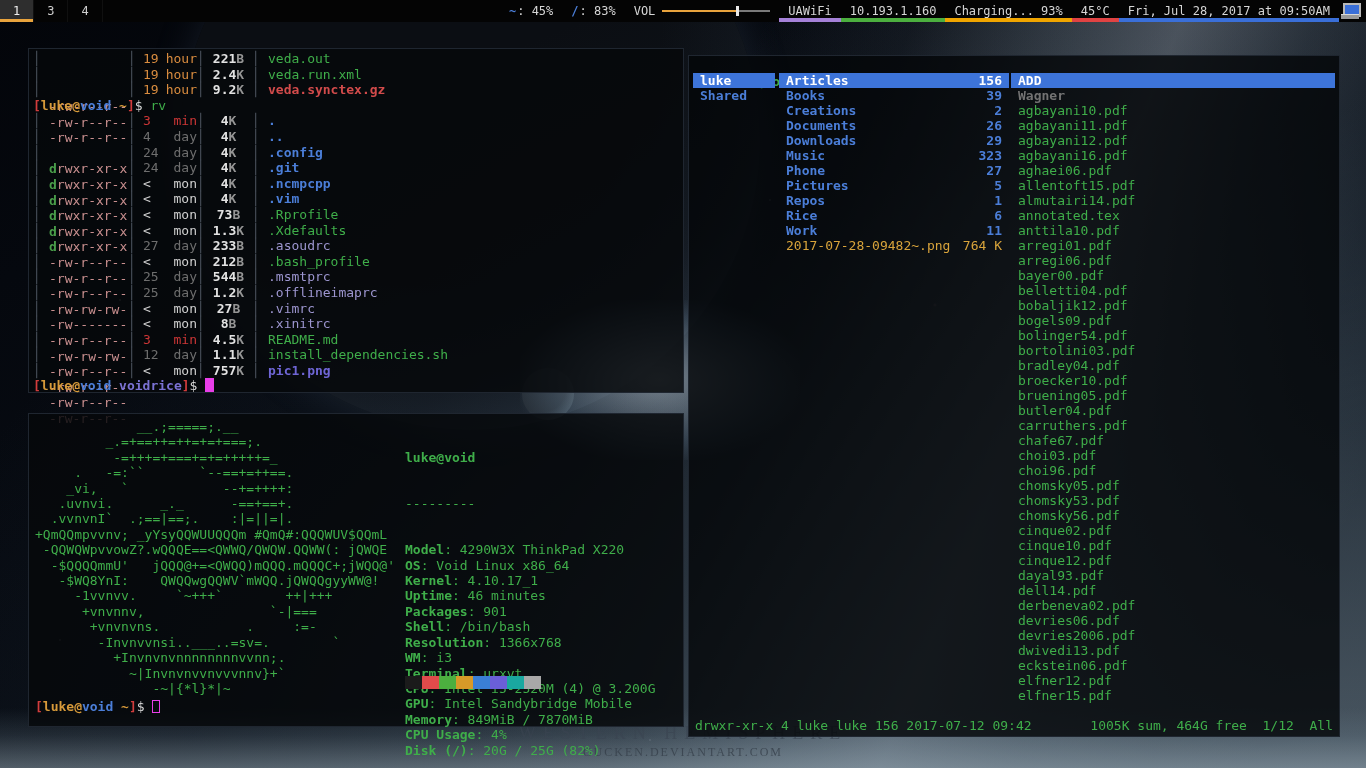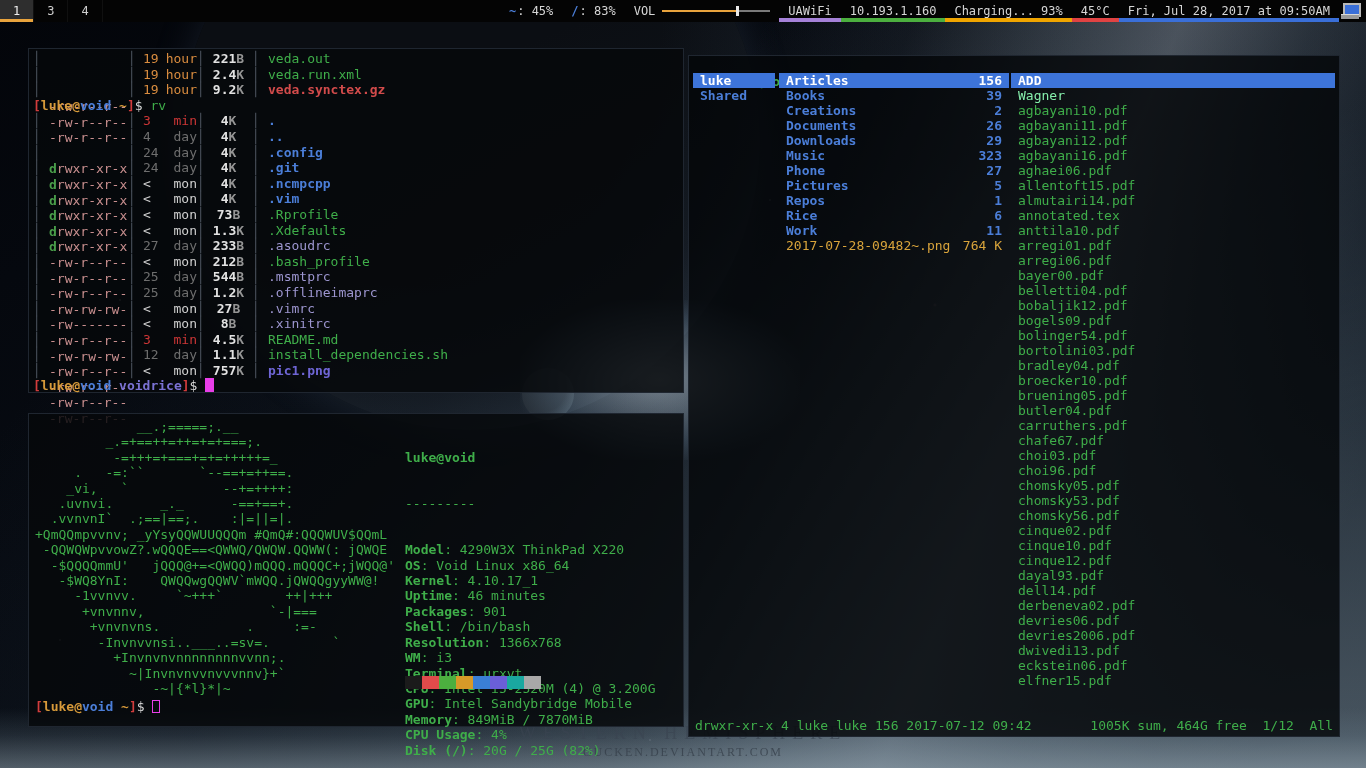--- a/index.html
+++ b/index.html
@@ -105,21 +105,21 @@
   .r-cols { position:absolute; top:17px; left:0; right:0; bottom:24px; overflow:hidden; }
   .r-col { position:absolute; top:0; }
   .r-col1 { left:4px; width:82px; }
   .r-col2 { left:90px; width:230px; }
   .r-col3 { left:322px; width:324px; }
   .r-row { height:15px; line-height:15px; font-size:13px; font-weight:bold; padding:0 7px;
     display:flex; justify-content:space-between; color:#4b7ed8; white-space:pre; }
   .r-row.selected { background:#3d74d9; color:#fff; }
   .r-row.f-img { color:#d9a43b; font-weight:normal; }
   .r-row.f-doc { color:#3fae4a; font-weight:normal; }
-  .r-row.f-dir { color:#86efac; font-weight:normal; }
+  .r-row.f-dir { color:#737373; font-weight:bold; }
   .r-status { position:absolute; left:6px; right:6px; bottom:3px; display:flex;
     justify-content:space-between; font-size:13px; color:#3fae4a; white-space:pre; }
 </style>
 </head>
 <body>
 
 <div class="wp-base"></div>
 <div class="wp-stars"></div>
 <div class="wp-planet"></div>
 <div class="wp-moon"></div>
@@ -281,20 +281,21 @@
         <div class="r-row f-doc"><span>cinque02.pdf</span></div>
         <div class="r-row f-doc"><span>cinque10.pdf</span></div>
         <div class="r-row f-doc"><span>cinque12.pdf</span></div>
         <div class="r-row f-doc"><span>dayal93.pdf</span></div>
         <div class="r-row f-doc"><span>dell14.pdf</span></div>
         <div class="r-row f-doc"><span>derbeneva02.pdf</span></div>
         <div class="r-row f-doc"><span>devries06.pdf</span></div>
         <div class="r-row f-doc"><span>devries2006.pdf</span></div>
         <div class="r-row f-doc"><span>dwivedi13.pdf</span></div>
         <div class="r-row f-doc"><span>eckstein06.pdf</span></div>
+        <div class="r-row f-doc"><span>elfner12.pdf</span></div>
         <div class="r-row f-doc"><span>elfner15.pdf</span></div>
       </div>
   </div>
   <div class="r-status">
     <span>drwxr-xr-x 4 luke luke 156 2017-07-12 09:42</span>
     <span>1005K sum, 464G free  1/12  All</span>
   </div>
 </div>
 
 </body></html>

